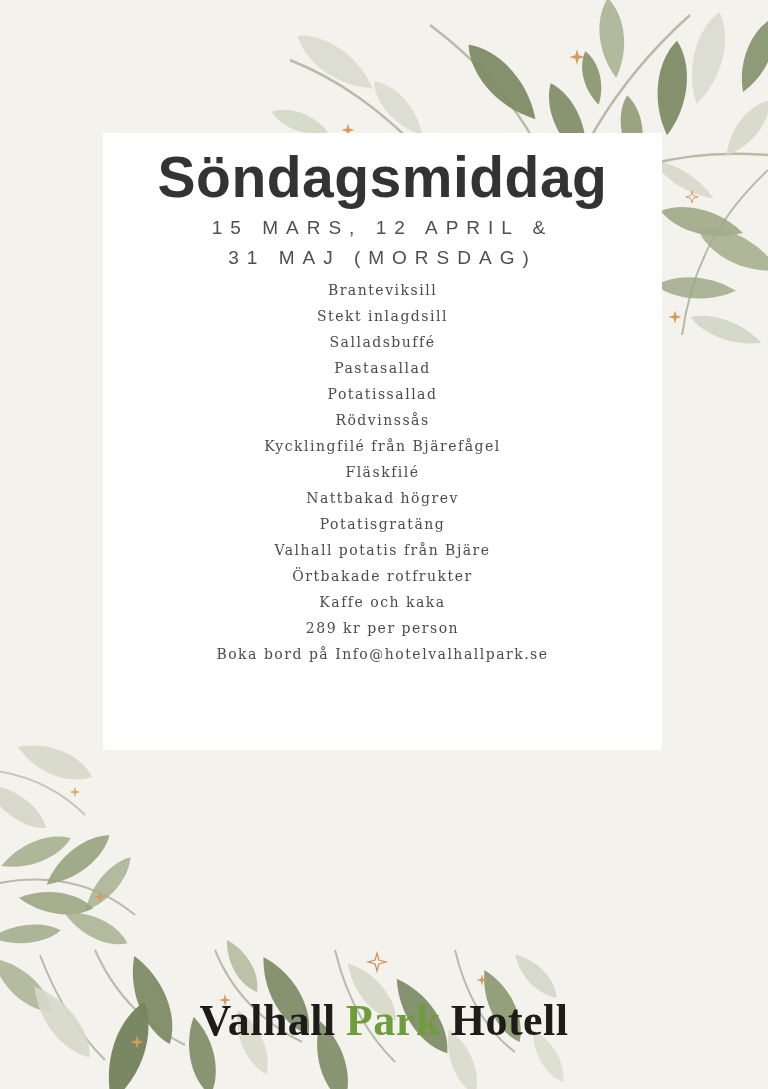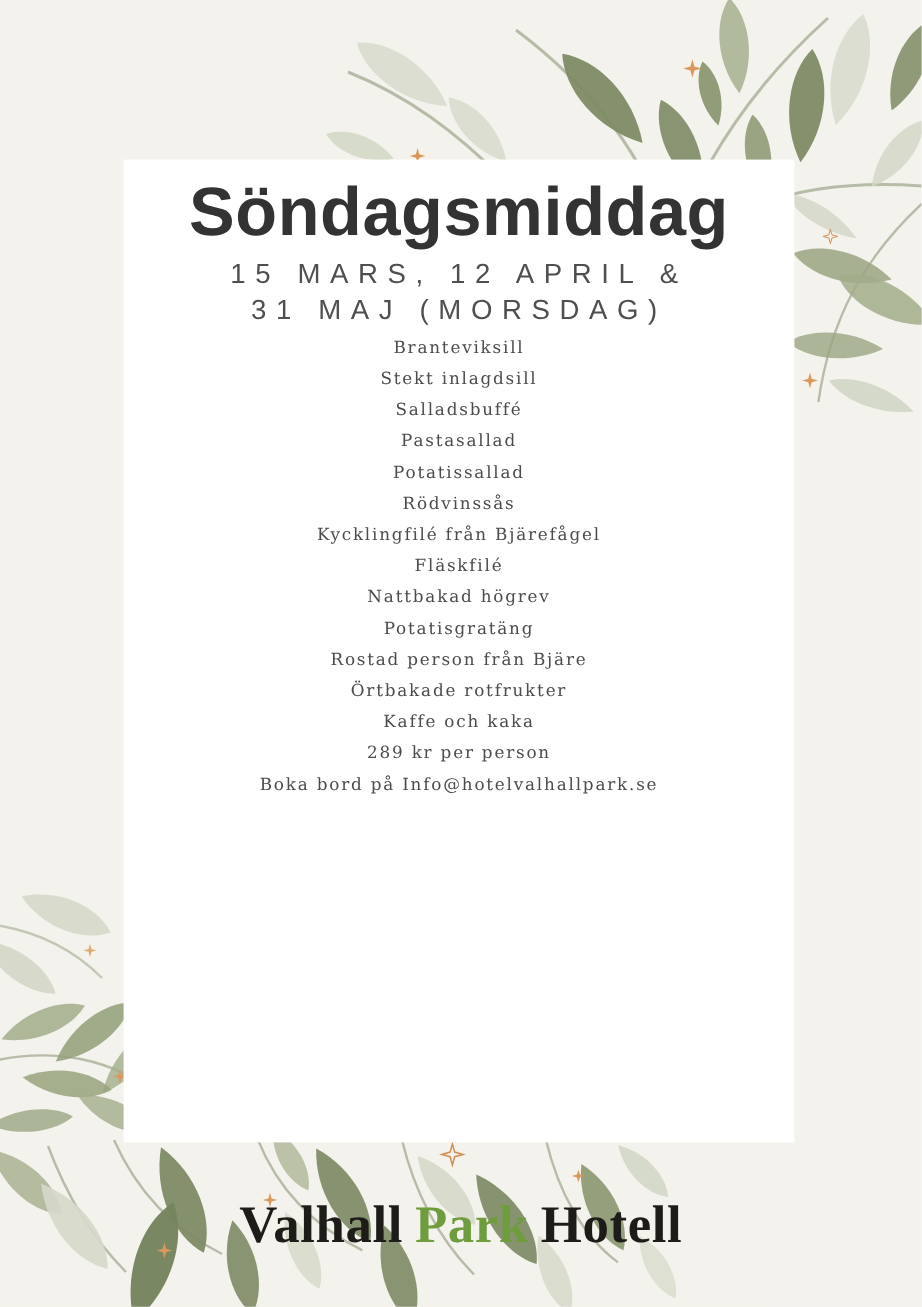--- a/index.html
+++ b/index.html
@@ -16,34 +16,34 @@
   html,body{width:768px;height:1089px;}
   body{
     background:var(--bg);
     font-family:"Liberation Sans",sans-serif;
     overflow:hidden;
     position:relative;
   }
   .stage{position:relative;width:768px;height:1089px;background:var(--bg);}
   .leafart{position:absolute;left:0;top:0;z-index:0;}
   .panel{
-    position:absolute;left:103px;top:133px;width:559px;height:819px;
+    position:absolute;left:103px;top:133px;width:559px;height:617px;
     background:var(--panel);z-index:1;text-align:center;padding-top:12px;
   }
   .title{
     font-size:57px;line-height:64px;font-weight:700;letter-spacing:0.5px;
     color:var(--ink);
   }
   .subtitle{
     margin-top:6px;font-size:21px;line-height:26px;font-weight:700;
     letter-spacing:5.5px;color:var(--sub-ink);
   }
   .dates{margin-top:4px;}
   .date-line{
-    font-size:23px;line-height:30px;letter-spacing:8px;color:var(--date-ink);
+    font-size:19px;line-height:30px;letter-spacing:8px;color:var(--date-ink);
   }
   .menu{margin-top:4px;}
   .menu-section{}
   .menu-section:first-child{margin-top:0;}
   .menu-item{
     font-family:"DejaVu Serif","Liberation Serif",serif;
     font-size:14px;line-height:26px;
     letter-spacing:1.5px;color:var(--menu-ink);
   }
   .logo{
@@ -163,21 +163,21 @@
           <div class="menu-item">Potatissallad</div>
           <div class="menu-item">Rödvinssås</div>
         </div>
         <div class="menu-section">
           <div class="menu-item">Kycklingfilé från Bjärefågel</div>
           <div class="menu-item">Fläskfilé</div>
           <div class="menu-item">Nattbakad högrev</div>
         </div>
         <div class="menu-section">
           <div class="menu-item">Potatisgratäng</div>
-          <div class="menu-item">Rostad person från Bjäre</div>
+          <div class="menu-item">Valhall potatis från Bjäre</div>
           <div class="menu-item">Örtbakade rotfrukter</div>
         </div>
         <div class="menu-section">
           <div class="menu-item">Kaffe och kaka</div>
         </div>
       </div>
     <div class="menu-section">
       <div class="menu-item">289 kr per person</div>
       <div class="menu-item">Boka bord på Info@hotelvalhallpark.se</div>
     </div>

